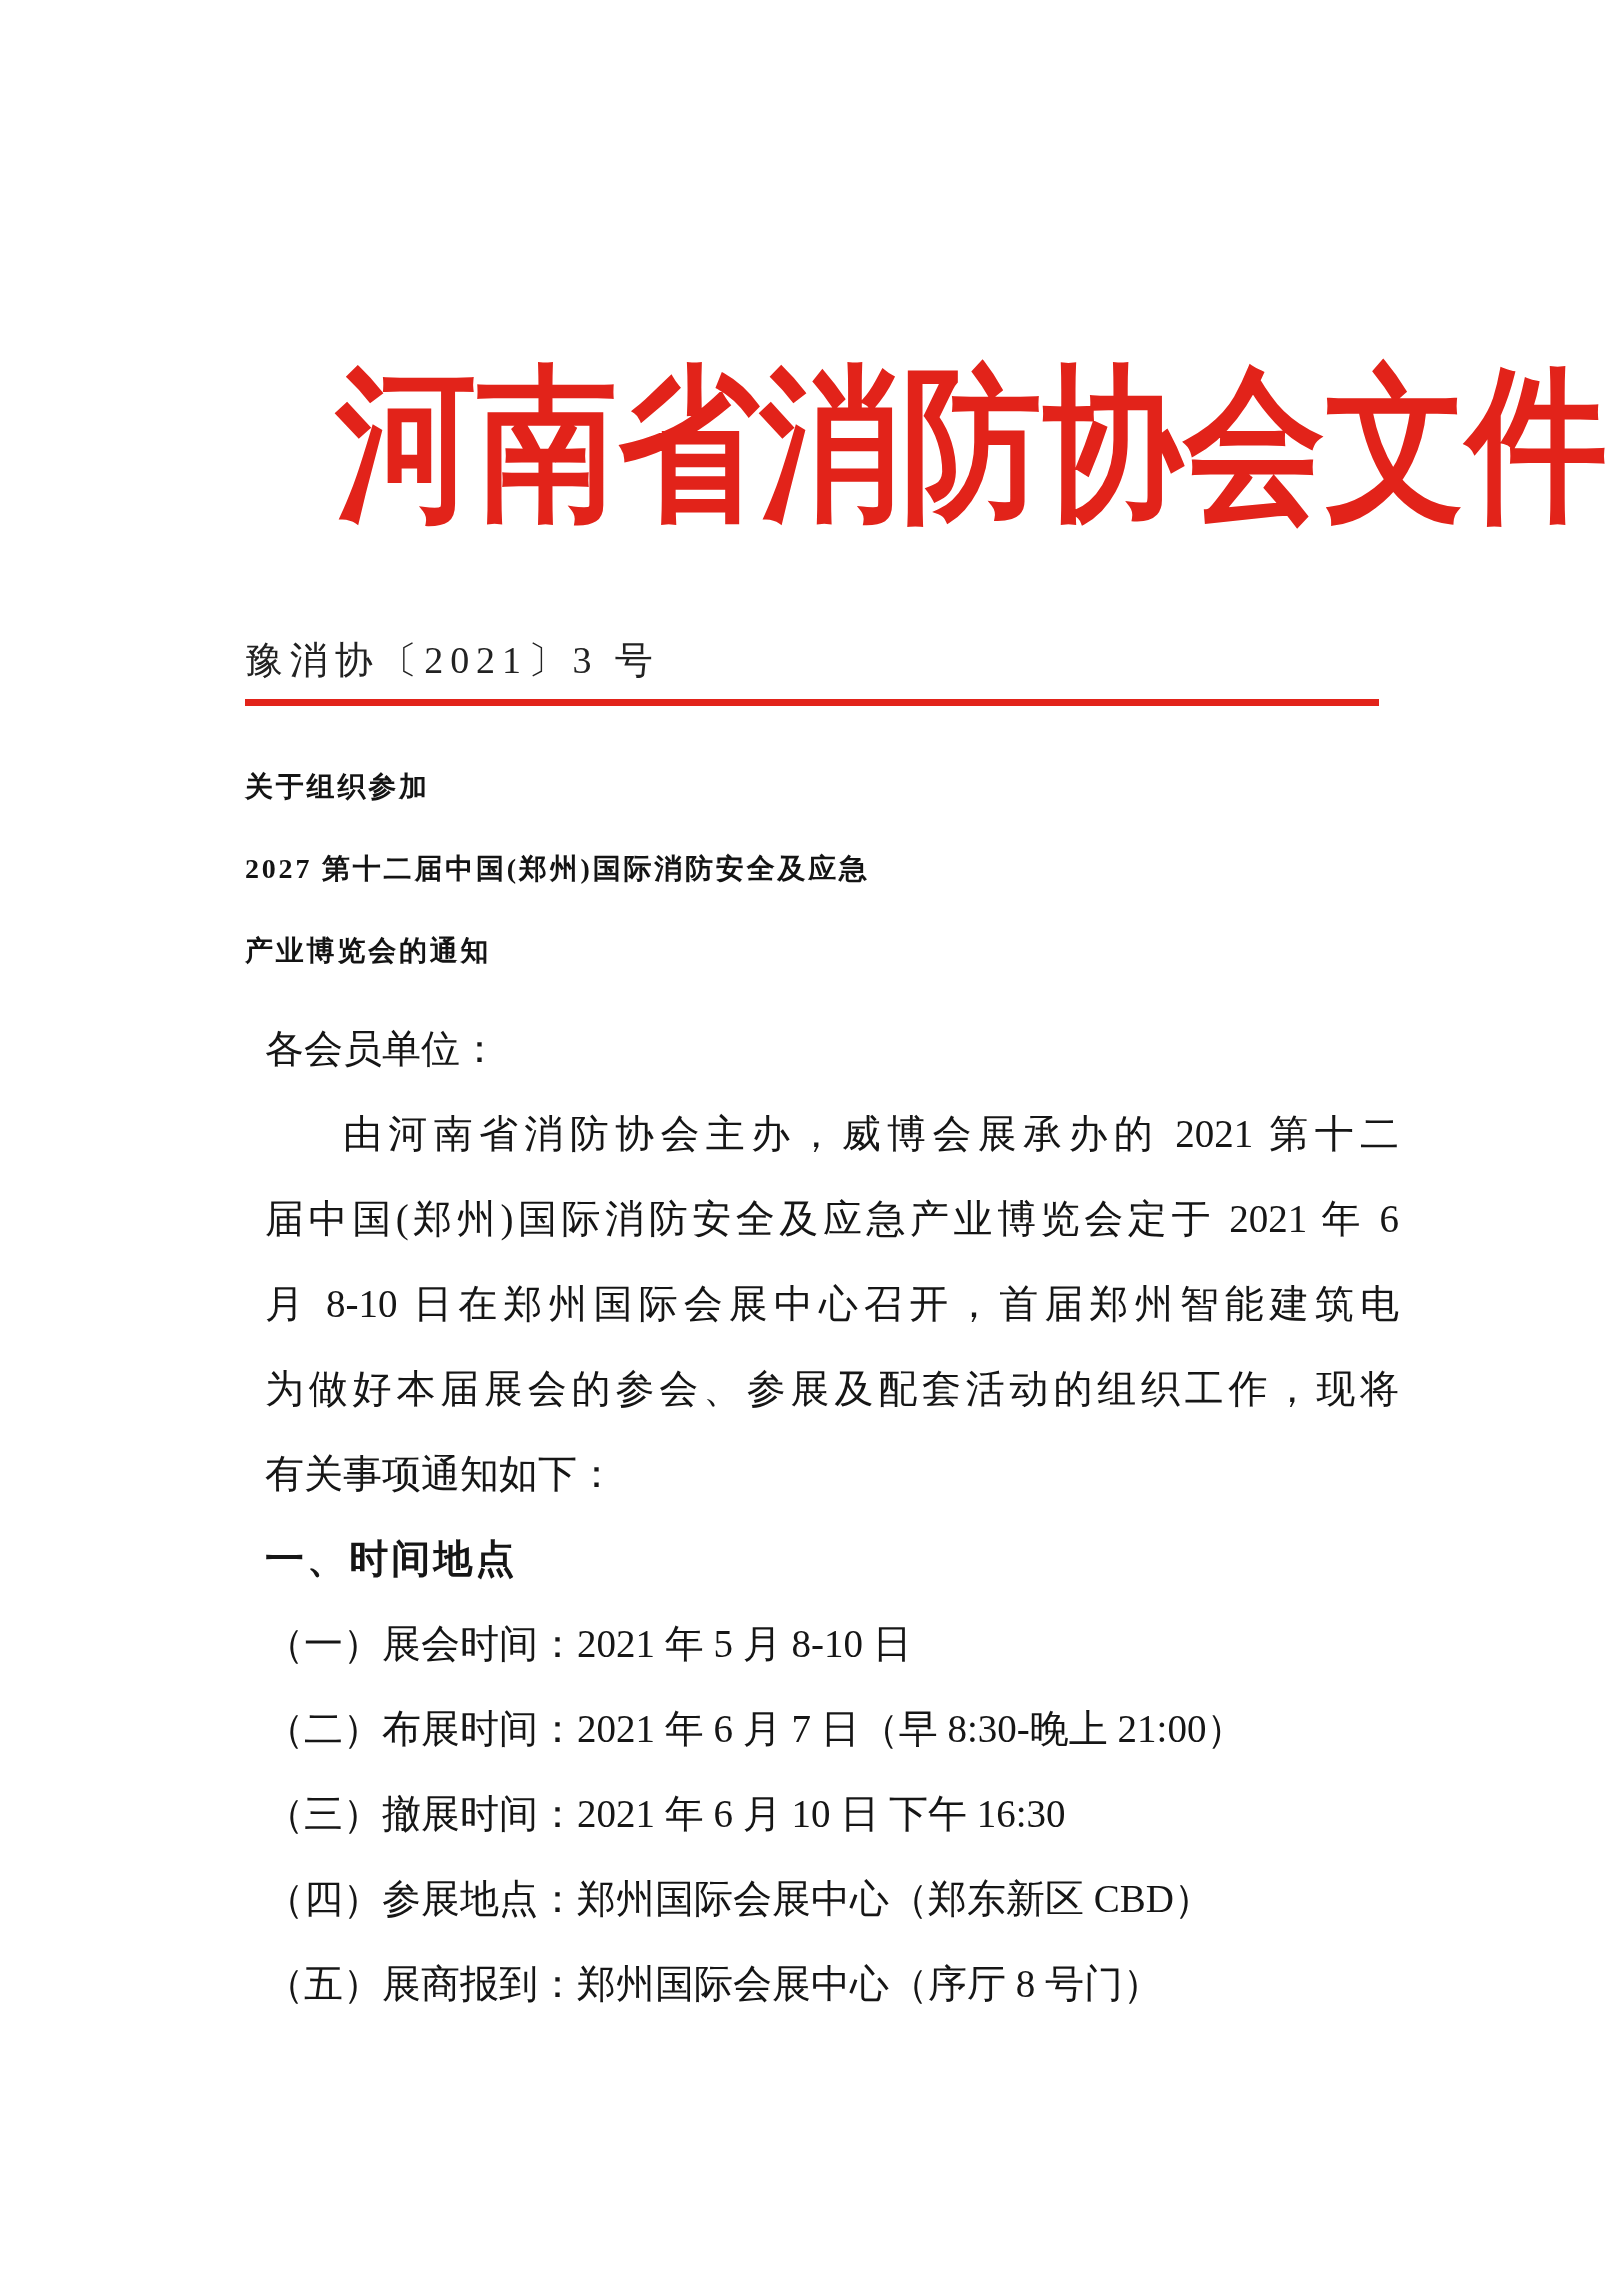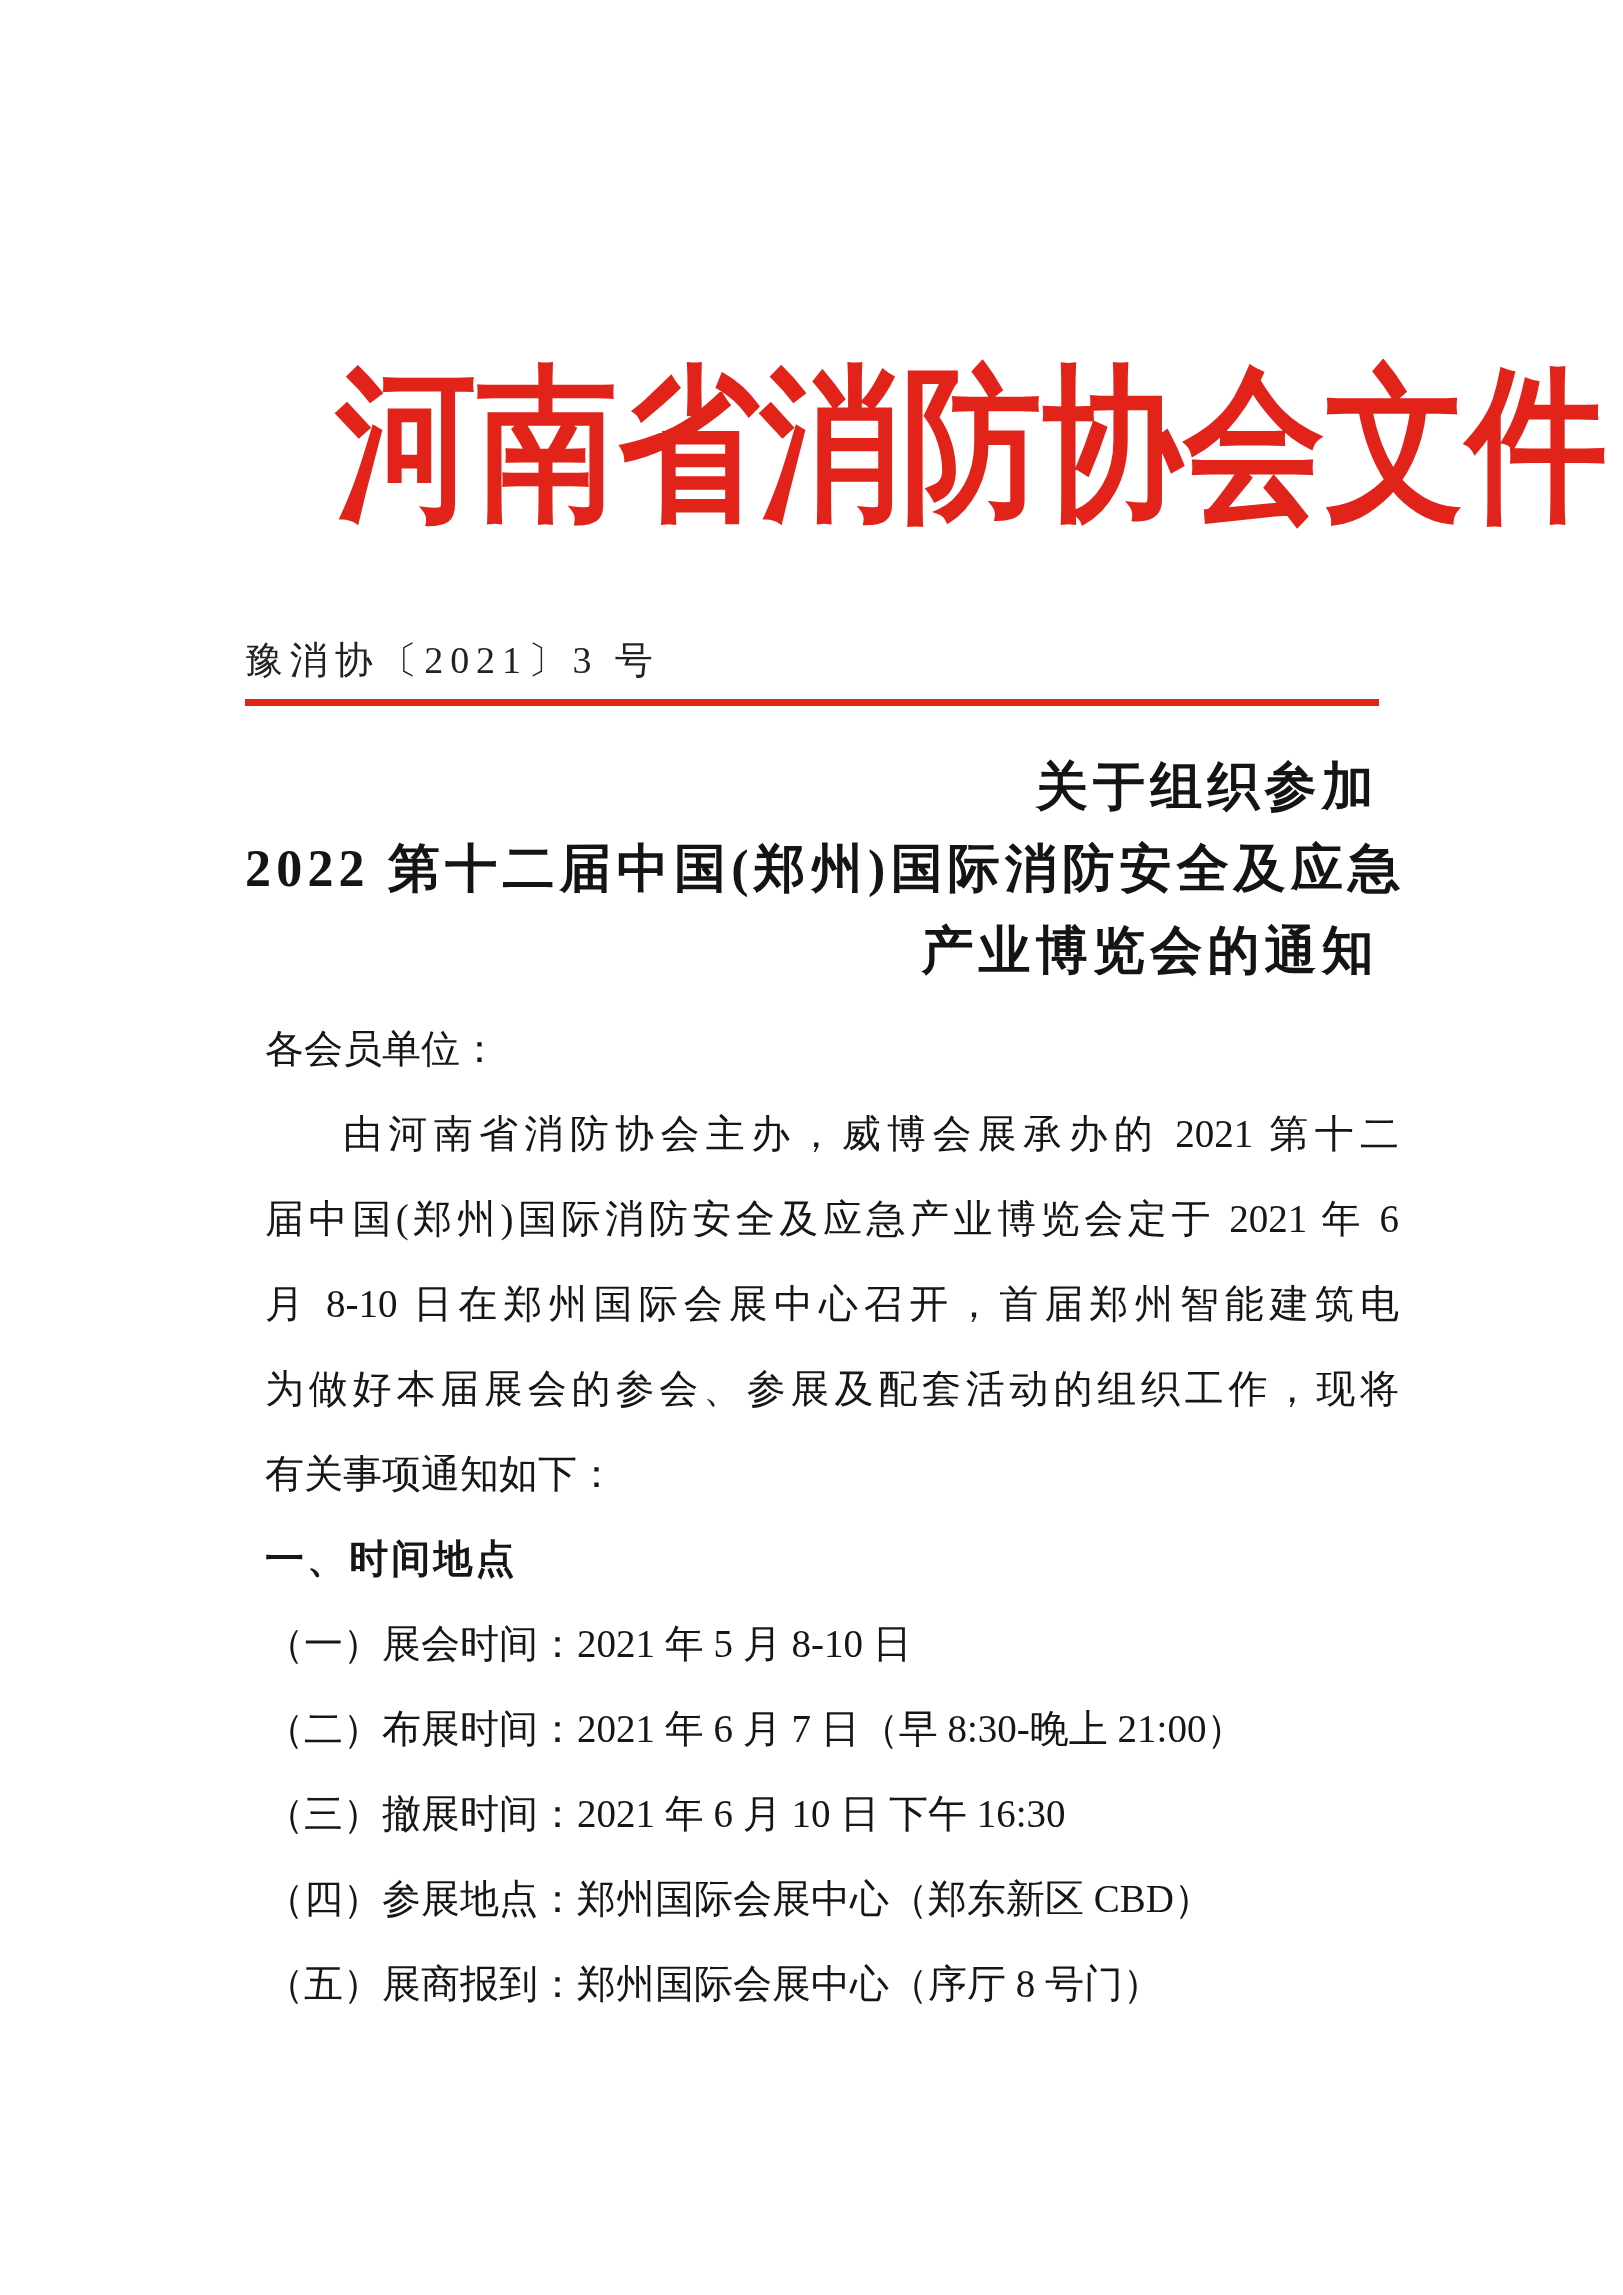--- a/index.html
+++ b/index.html
@@ -31,23 +31,23 @@
     letter-spacing:0.18em;
     color:#222222;
     white-space:nowrap;
   }
   .red-rule {
     position:absolute; top:699px; left:0; width:100%;
     height:7.2px; background:#e2231a;
   }
   .notice-title {
     position:absolute; top:746px; left:0; width:100%;
-    text-align:right;
+    text-align:left;
     font-weight:bold;
-    font-size:52px; line-height:82px;
+    font-size:28px; line-height:82px;
     letter-spacing:0.10em;
     color:#141414;
   }
   .notice-title .t-line { white-space:nowrap; }
   .body-text {
     position:absolute; top:1006px; left:0; width:100%;
     font-size:39px; line-height:85px;
     color:#161616;
     margin-left:20px;
   }
@@ -69,21 +69,21 @@
   <div class="content">
 
     <div class="banner">河南省消防协会文件</div>
 
     <div class="doc-number">豫消协〔2021〕3 号</div>
 
     <div class="red-rule"></div>
 
     <div class="notice-title">
       <div class="t-line">关于组织参加</div>
-      <div class="t-line">2022 第十二届中国(郑州)国际消防安全及应急</div>
+      <div class="t-line">2027 第十二届中国(郑州)国际消防安全及应急</div>
       <div class="t-line">产业博览会的通知</div>
     </div>
 
     <div class="body-text">
       <div class="b-line">各会员单位：</div>
 
       <div class="b-line justify indent">由河南省消防协会主办，威博会展承办的 2021 第十二</div>
       <div class="b-line justify">届中国(郑州)国际消防安全及应急产业博览会定于 2021 年 6</div>
       <div class="b-line justify">月 8-10 日在郑州国际会展中心召开，首届郑州智能建筑电</div>
       <div class="b-line justify">为做好本届展会的参会、参展及配套活动的组织工作，现将</div>

